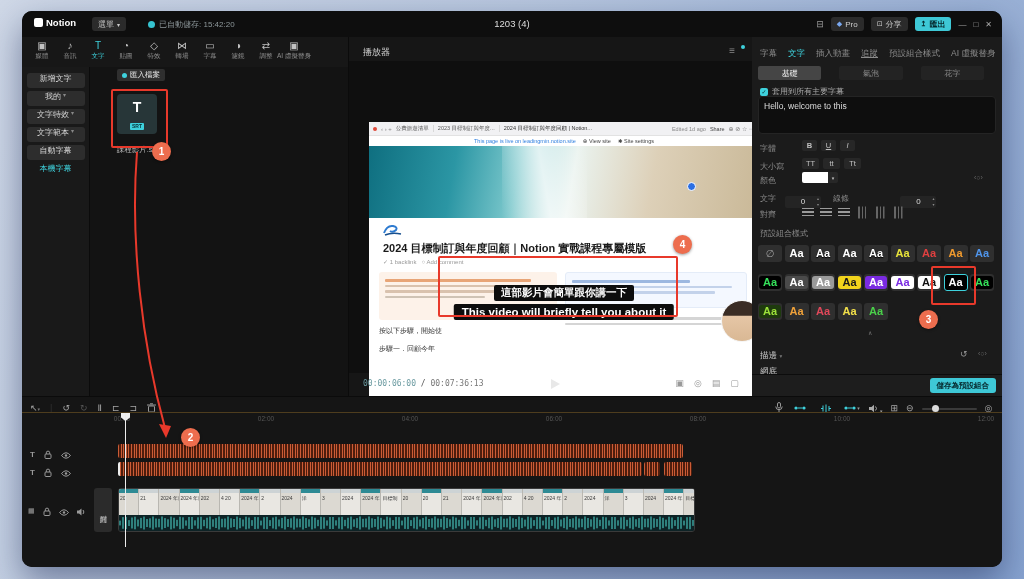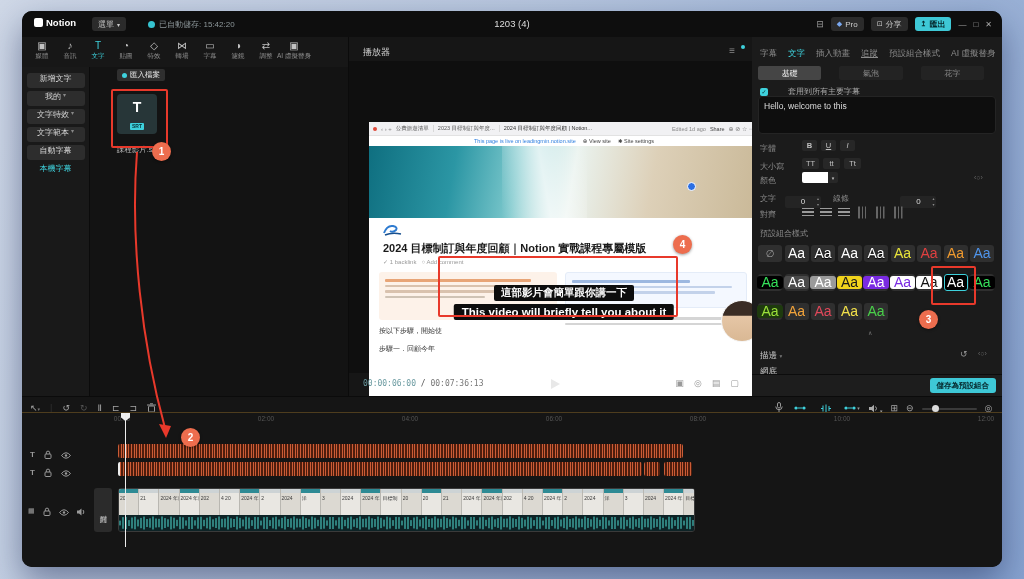--- a/index.html
+++ b/index.html
@@ -26,21 +26,21 @@
   
   .lab{font-size:8px;color:#8a8a8a}
   .btnchip{background:#272727;border-radius:2px;color:#c0c0c0;font-size:7.5px;
            display:inline-flex;align-items:center;justify-content:center}
   .stepper{width:36px;height:12px;background:#242424;border-radius:2px;color:#ddd;font-size:8px;
            display:inline-flex;align-items:center;justify-content:center;position:relative}
   .stepper .ar{position:absolute;right:2px;top:0;font-size:4px;color:#888;line-height:6px}
   #preset-grid{display:grid;grid-template-columns:repeat(9,24px);grid-auto-rows:17px;
                column-gap:2.5px;row-gap:12px}
   .ptile{background:#2f2f2f;border-radius:3px;display:flex;align-items:center;justify-content:center;cursor:pointer}
-  .ptile .aa{font-size:14px;font-weight:normal;line-height:11px}
+  .ptile .aa{font-size:11px;font-weight:bold;line-height:11px}
   .ptile .aa.chipbg{border-radius:3px;padding:1px 4px}
   .ptile.sel{background:#000;outline:1.5px solid #3ed1dc;outline-offset:-1px}
   .noneg{color:#9a9a9a;font-size:10px}
   .alicon{width:12px;height:9px;background:repeating-linear-gradient(180deg,#9a9a9a 0 1.3px,transparent 1.3px 3.4px);display:inline-block}
   .alicon.v{transform:rotate(90deg);background:repeating-linear-gradient(180deg,#666 0 1.3px,transparent 1.3px 3.4px)}
   
   .tlico{font-size:9px;color:#a8a8a8;line-height:12px}
   .stripes{background:repeating-linear-gradient(90deg,#cb5c36 0 1px,#4e1d0d 1px 2.6px);border-radius:2px}
   .thumb{height:26px;flex:0 0 19.2px;background:#e9e7e2;border-right:1px solid #b9b7b1;
          overflow:hidden;position:relative}
@@ -269,21 +269,21 @@
           <div style="font-size: 8.5px; white-space: nowrap; color: rgb(141, 141, 141); text-decoration: underline;">追蹤</div>
           <div style="font-size: 8.5px; white-space: nowrap; color: rgb(141, 141, 141);">預設組合樣式</div>
           <div style="font-size: 8.5px; white-space: nowrap; color: rgb(141, 141, 141);">AI 虛擬替身</div>
           <div style="width: 4px; height: 4px; border-radius: 50%; background: rgb(62, 209, 220);"></div>
         </div>
     <div class="abs" style="left:6px;top:29px;right:18px;display:flex;gap:18px">
           <div style="flex: 1 1 0%; height: 14px; display: flex; align-items: center; justify-content: center; font-size: 8px; border-radius: 2px; background: rgb(69, 69, 69); color: rgb(255, 255, 255);">基礎</div>
           <div style="flex: 1 1 0%; height: 14px; display: flex; align-items: center; justify-content: center; font-size: 8px; border-radius: 2px; background: rgb(35, 35, 35); color: rgb(138, 138, 138);">氣泡</div>
           <div style="flex: 1 1 0%; height: 14px; display: flex; align-items: center; justify-content: center; font-size: 8px; border-radius: 2px; background: rgb(35, 35, 35); color: rgb(138, 138, 138);">花字</div>
         </div>
-    <div class="abs" style="left:8px;top:49px;display:flex;gap:20px;align-items:center">
+    <div class="abs" style="left:8px;top:49px;display:flex;gap:4px;align-items:center">
       <span style="width:8px;height:8px;background:#3ed1dc;border-radius:2px;color:#06292d;font-size:6px;display:inline-flex;align-items:center;justify-content:center">✓</span>
       <span style="font-size:8px;color:#aaa">套用到所有主要字幕</span>
     </div>
     <div class="abs" style="left:6px;top:59px;width:238px;height:38px;background:#0e0e0e;border:1px solid #242424;border-radius:4px;box-sizing:border-box;padding:4px 5px;font-size:8.5px;color:#ddd">Hello, welcome to this</div>
 
     
     <div class="abs lab" style="left:8px;top:106px">字體</div>
     <div class="abs" style="left:50px;top:103px;display:flex;gap:4px">
       <span class="btnchip" style="width:15px;height:11px;font-weight:bold">B</span>
       <span class="btnchip" style="width:15px;height:11px;text-decoration:underline">U</span>

